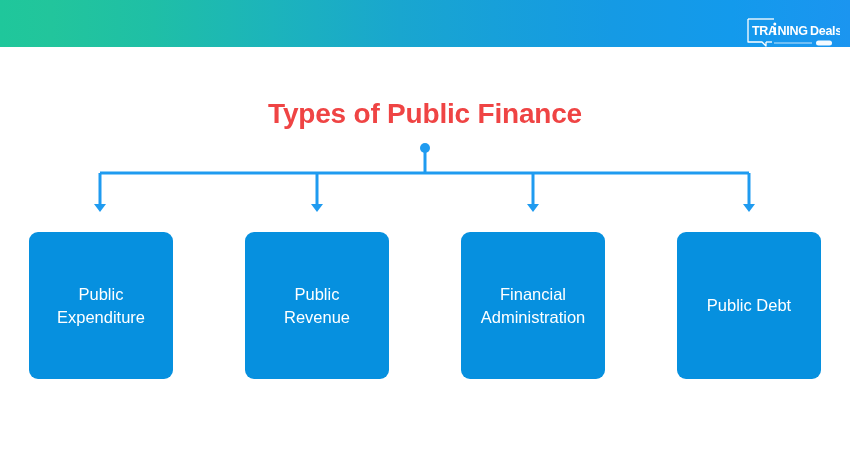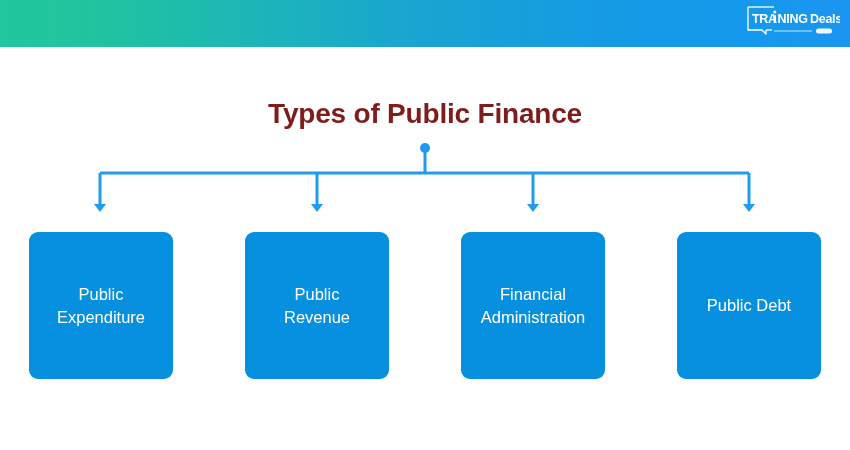--- a/index.html
+++ b/index.html
@@ -29,38 +29,38 @@
     top: 0;
     width: 850px;
     height: 47px;
     background: linear-gradient(90deg, #1fc79b 0%, #22c59c 6%, #1fbfa6 18%, #1cb4bb 32%, #19a6cf 47%, #17a0d9 58%, #159ae4 72%, #139aec 86%, #1b95f0 100%);
   }
 
   
   .logo {
     position: absolute;
     right: 10px;
-    top: 3px;
+    top: 15px;
     width: 96px;
     height: 33px;
   }
   .logo svg {
     display: block;
     width: 96px;
     height: 33px;
   }
 
   
   .title {
     position: absolute;
     left: 0;
     top: 96px;
     width: 850px;
     text-align: center;
-    color: #7f1d1d;
+    color: #ef4444;
     font-size: 28px;
     font-weight: bold;
     letter-spacing: -0.2px;
     line-height: 36px;
     white-space: nowrap;
   }
 
   
   .connectors {
     position: absolute;

